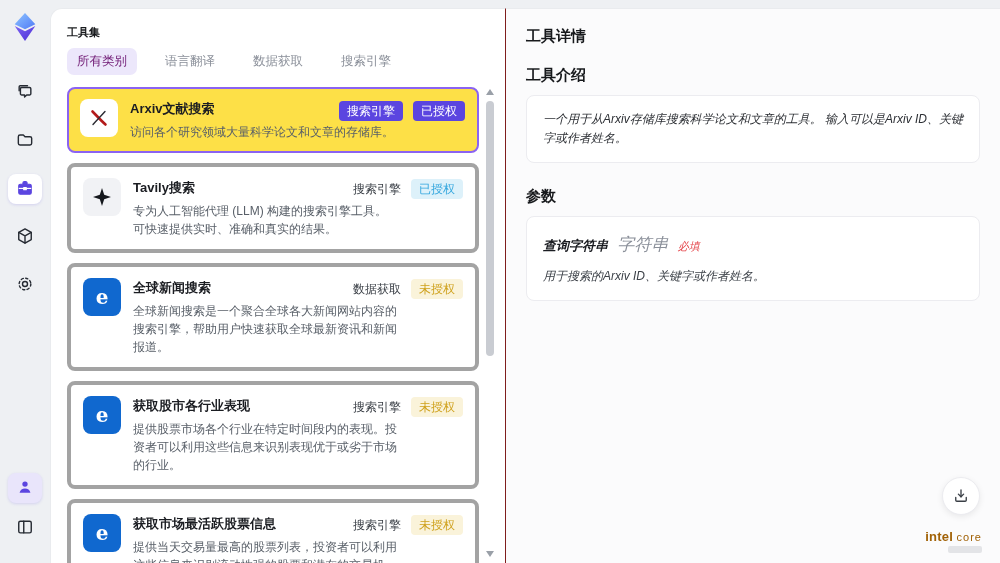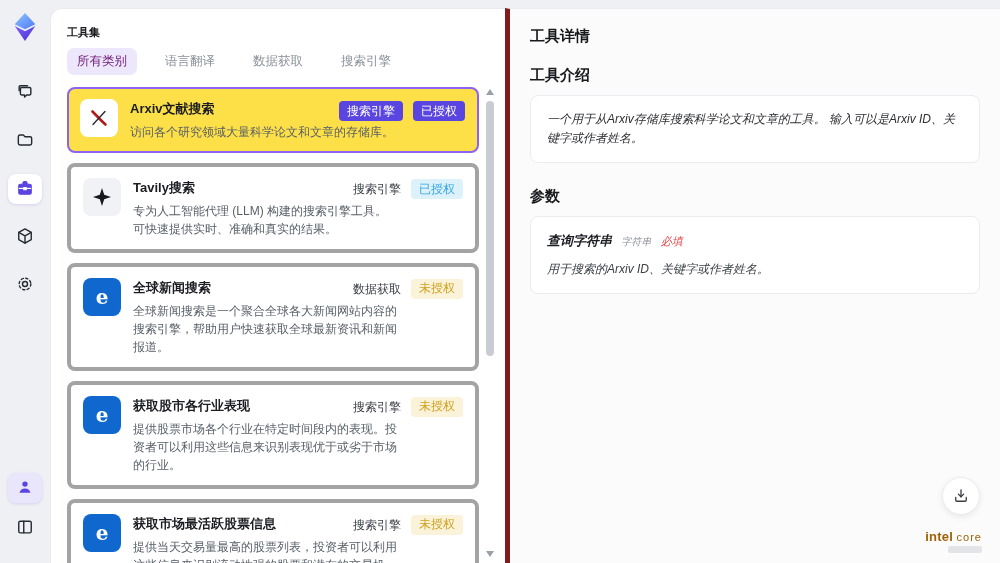--- a/index.html
+++ b/index.html
@@ -27,21 +27,21 @@
   .nav-item.user-item { background:#e9e5fb; }
 
   
   .main { flex:1; display:flex; margin-top:8px; min-width:0; }
   .left-pane {
     width:455px; flex:none; background:#ffffff; border-radius:12px 0 0 0;
     border:1px solid #e9ebee; border-bottom:none; border-right:none;
     padding:16px 10px 0 16px; display:flex; flex-direction:column;
   }
   .right-pane {
-    flex:1; background:#fbfbfc; border-left:5px solid #7f1d1d; border-top:1px solid #e9ebee;
+    flex:1; background:#fbfbfc; border-left:1px solid #7f1d1d; border-top:1px solid #e9ebee;
     padding:18px 20px; position:relative;
   }
 
   .page-title { font-size:11px; font-weight:bold; margin-bottom:8px; }
 
   
   .tabs { display:flex; align-items:center; gap:18px; margin-bottom:12px; }
   .tab { font-size:12.5px; color:#8a8f99; cursor:pointer; padding:5px 10px; border-radius:5px; }
   .tab.active { background:#ece7fb; color:#701a75; font-weight:normal;border-radius:7px; }
 
@@ -61,39 +61,39 @@
   .card-icon.news-blue { background:#1068cf; color:#fff; font-weight:bold; font-size:20px; font-family:"DejaVu Serif",serif; }
   .card-icon svg { width:24px; height:24px; }
   .card-body { flex:1; min-width:0; padding-top:1px; }
   .card-title { font-size:13px; font-weight:bold; color:#1b1d22; margin-bottom:5px; }
   .card-desc { font-size:12px; line-height:1.5; color:#585f68; max-width:264px; }
   .card-tags { position:absolute; top:12px; right:12px; display:flex; align-items:center; gap:10px; }
   .cat-text { font-size:12px; color:#3c4148; }
   .badge { font-size:12px; line-height:1; padding:4px 8px; border-radius:4px; white-space:nowrap; }
   .badge.solid { background:#5b45e0; color:#ffffff; }
   .badge.auth { background:#ddf1fa; color:#35a7de; }
-  .badge.unauth { background:#faf3da; color:#cfa11d;font-family:Liberation Mono, monospace; }
+  .badge.unauth { background:#faf3da; color:#cfa11d; }
 
   
   .scrollbar { position:absolute; top:2px; right:0; bottom:6px; width:10px; }
   .scroll-arrow { width:0; height:0; margin:0 auto; border-left:4px solid transparent; border-right:4px solid transparent; }
   .scroll-arrow.up { border-bottom:6px solid #9aa0a8; }
   .scroll-arrow.down { border-top:6px solid #9aa0a8; position:absolute; bottom:0; left:1px; }
   .scroll-thumb { width:8px; margin:6px auto 0; height:255px; background:#c9ccd2; border-radius:4px; }
 
   
   .detail-title { font-size:15px; font-weight:bold; margin-bottom:20px; }
   .section-heading { font-size:15px; font-weight:bold; margin-bottom:10px; }
   .box {
     background:#ffffff; border:1px solid #ececf0; border-radius:8px;
     padding:14px 16px; font-size:12px; color:#2c2f34; line-height:1.6;font-style:italic;
   }
   .params-heading { margin-top:24px; }
   .param-name { font-size:13px; font-weight:bold; color:#1b1d22; }
-  .param-type { font-size:10px; color:#8a8f99; margin-left:6px; }
+  .param-type { font-size:17px; color:#8a8f99; margin-left:6px; }
   .param-required { font-size:11px; color:#e5484d; margin-left:6px; }
   .param-desc { font-size:12px; color:#3c4148; margin-top:8px; }
 
   
   .fab {
     position:absolute; right:20px; bottom:48px; width:38px; height:38px; border-radius:50%;
     background:#fff; border:1px solid #ececf0; box-shadow:0 2px 6px rgba(0,0,0,.08);
     display:grid; place-items:center; cursor:pointer;
   }
   .fab svg { width:18px; height:18px; }

